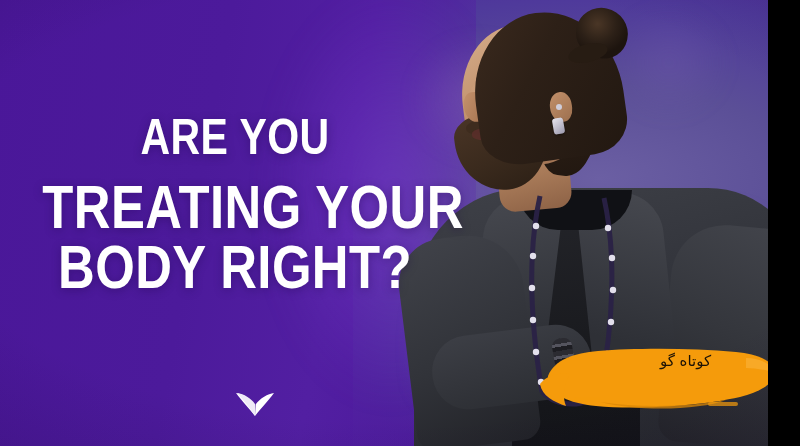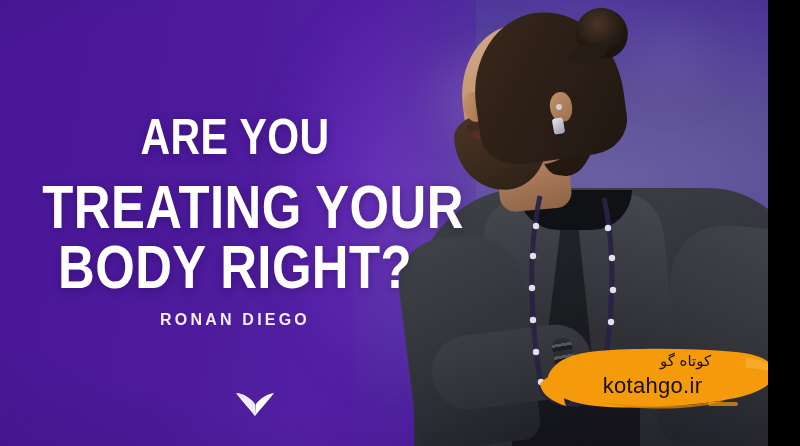--- a/index.html
+++ b/index.html
@@ -290,36 +290,34 @@
       </g>
     </svg>
   </div>
 
   <div class="bg-vignette"></div>
 
   <div class="copy">
     <div class="t-line t1">ARE YOU</div>
     <div class="t-line t2">TREATING YOUR</div>
     <div class="t-line t3">BODY RIGHT?</div>
-    <div class="subtitle">RONAN DIEGO</div>
   </div>
 
   <div class="brand">
     <svg viewBox="0 0 40 26" width="40" height="26">
       <path d="M1 2 C7 3 15 7 19.4 13.6 L20 25 L20.6 13.6 C25 7 33 3 39 2 C33 10 27 16 20 25 C13 16 7 10 1 2 Z" fill="#ffffff"></path>
       <path d="M20 25 L20 13 C16 7 9 3 2 2 C9 10 15 17 20 25 Z" fill="#efeaf7"></path>
     </svg>
   </div>
 
   <div class="watermark">
     <svg viewBox="0 0 260 78" width="260" height="78" style="position:absolute;left:0;top:0;">
       <path d="M8 36 C14 20 34 13 58 11 C96 8 150 8 196 12 C216 14 232 20 234 30 C236 42 222 52 200 57 C160 66 96 70 56 66 C28 63 6 54 8 36 Z" fill="#f59b0b"></path>
       <path d="M0 44 C6 36 18 32 30 34 C24 44 22 56 26 66 C14 62 2 56 0 44 Z" fill="#f59b0b"></path>
       <path d="M206 18 C220 18 232 24 233 32 C226 30 214 28 206 28 Z" fill="#f9ad2e" opacity=".8"></path>
       <path d="M60 62 C100 68 150 67 186 60 C160 70 100 72 60 62 Z" fill="#d98707" opacity=".75"></path>
       <rect x="34" y="57" width="26" height="5" rx="2.5" fill="#f59b0b" opacity=".85"></rect>
       <rect x="168" y="62" width="30" height="4" rx="2" fill="#f59b0b" opacity=".7"></rect>
     </svg>
     <div class="wm-fa">کوتاه گو</div>
-    <div class="wm-en">kotahgo.ir</div>
   </div>
 
 </div>
 
 </body></html>

